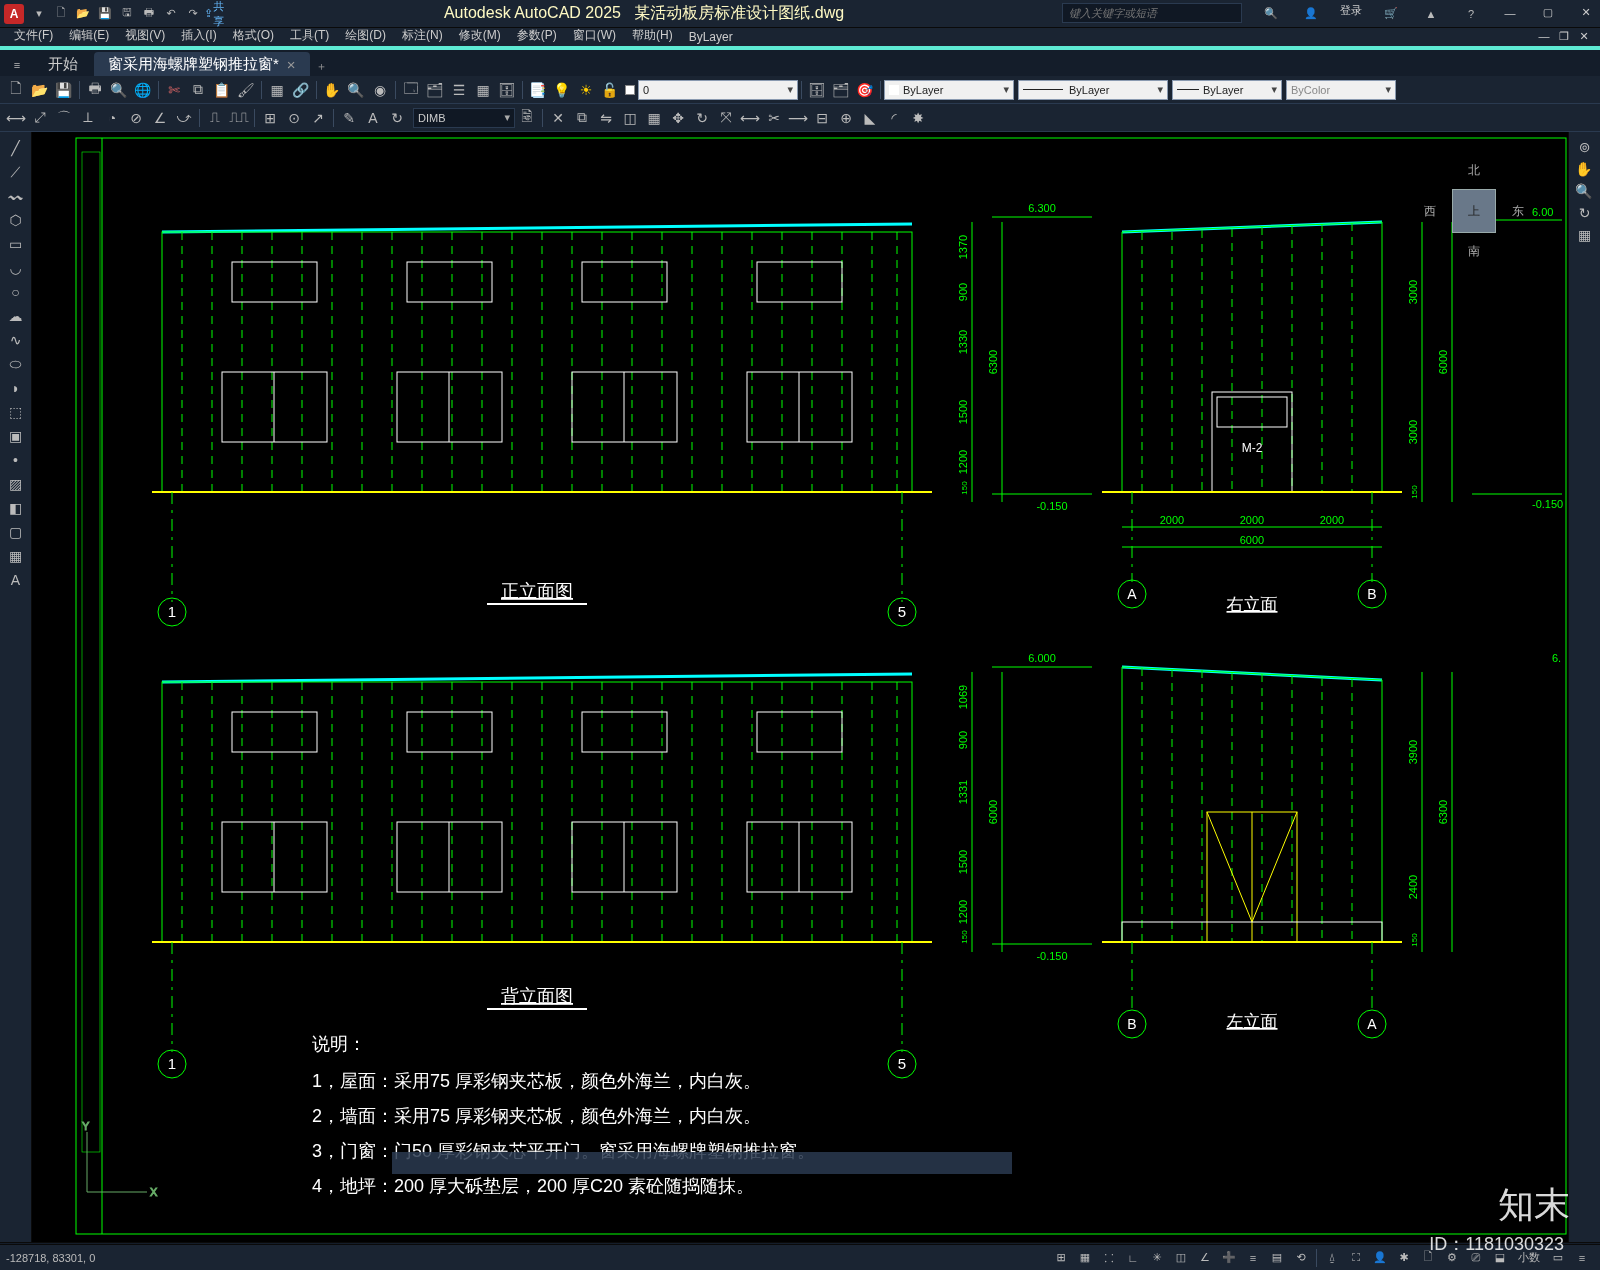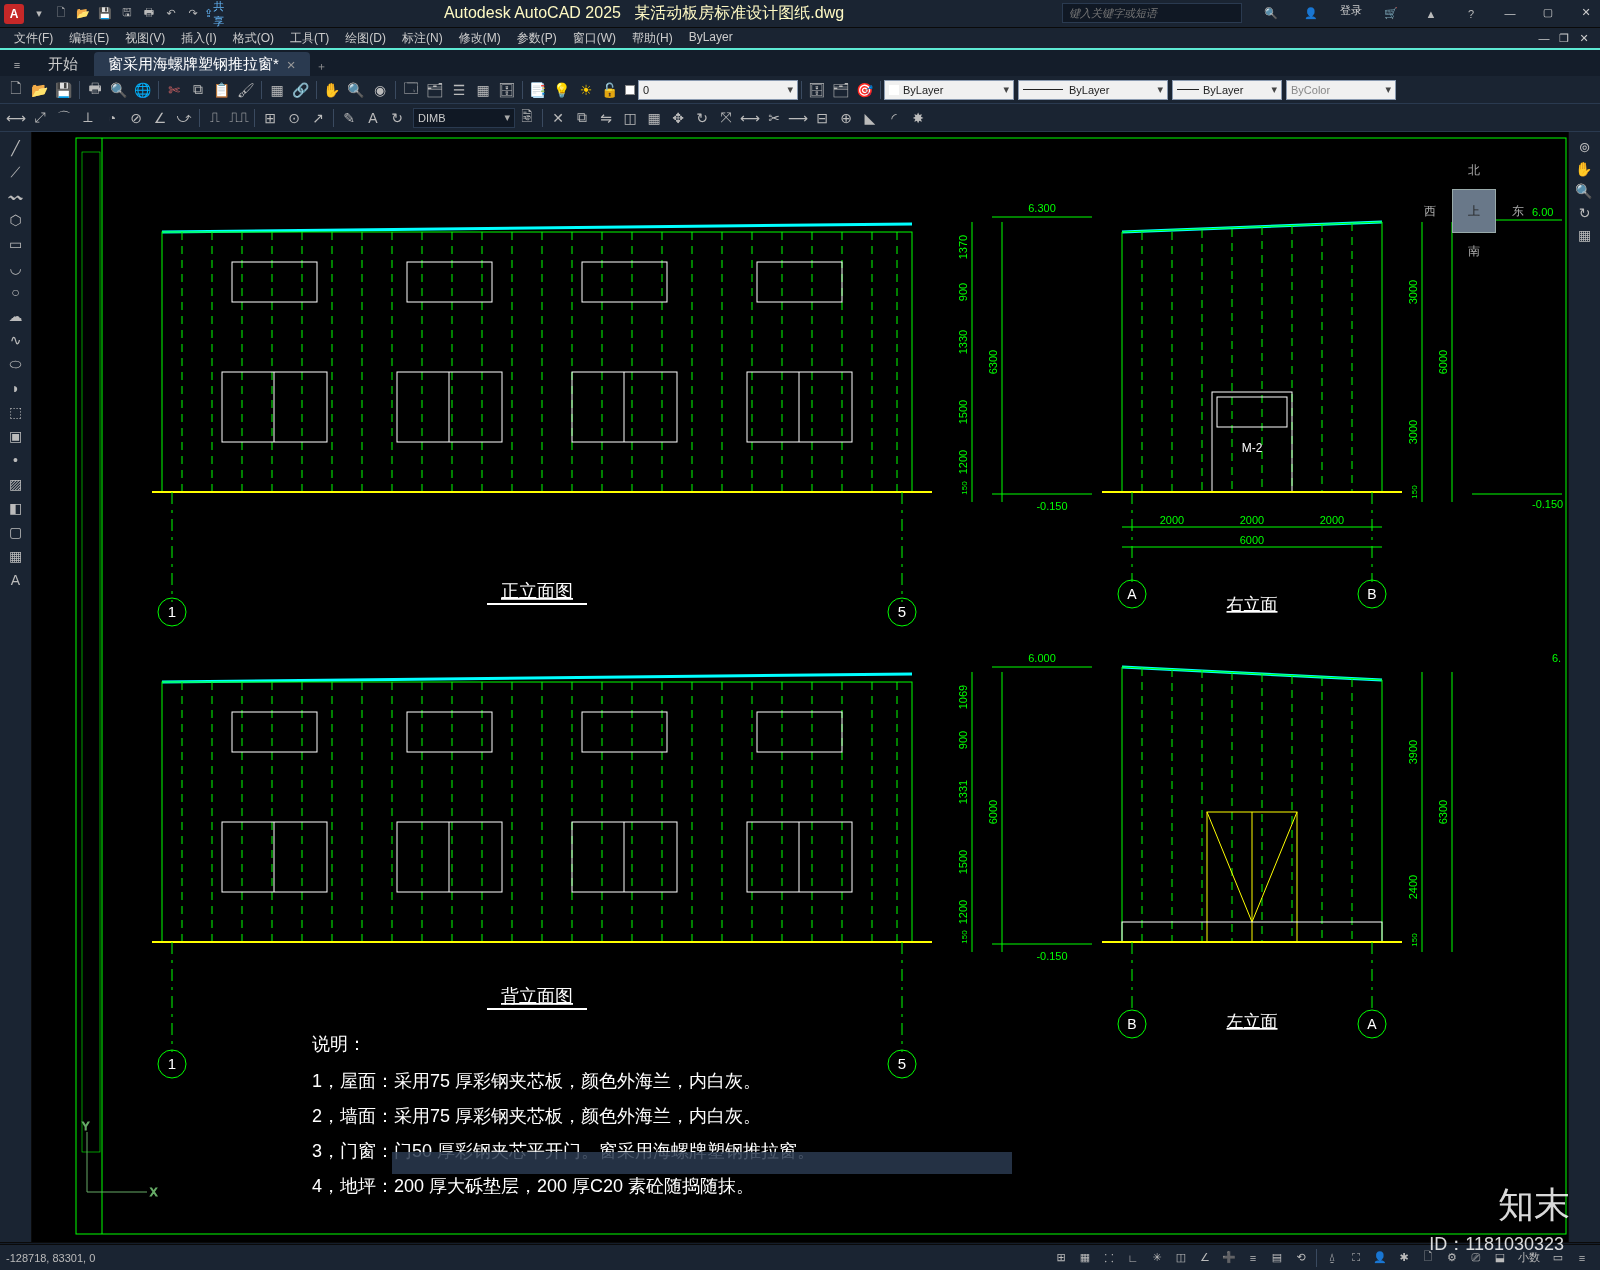--- a/index.html
+++ b/index.html
@@ -4,21 +4,21 @@
 <style>
 *{box-sizing:border-box;margin:0;padding:0;font-family:"Microsoft YaHei",Arial,sans-serif;user-select:none}
 body{width:1600px;height:1270px;background:#1e2b3c;color:#ccc;font-size:11px;overflow:hidden;position:relative}
 .titlebar{height:28px;background:#1a2432;display:flex;align-items:center;padding:0 4px;border-bottom:1px solid #0a0a0a}
 .app-icon{width:20px;height:20px;background:#c62828;border-radius:3px;display:flex;align-items:center;justify-content:center;color:#fff;font-weight:bold;font-size:12px;margin-right:4px}
 .titlebar .tb-btn{width:22px;height:22px;display:flex;align-items:center;justify-content:center;color:#bbb;cursor:pointer}
 .titlebar .center{flex:1;text-align:center;color:#fef9c3;font-size:16px}
 .titlebar .search{width:180px;height:20px;background:#101824;border:1px solid #2a3a50;color:#888;padding:0 6px;font-size:11px;font-style:italic}
 .titlebar .right-area{display:flex;align-items:flex-start;gap:18px}
 .winbtn{width:20px;height:20px;display:flex;align-items:center;justify-content:center;color:#ccc;cursor:pointer}
-.menubar{height:22px;background:#1a2432;display:flex;align-items:flex-start;padding:0 6px;border-bottom:2px solid #5eead4}
+.menubar{height:22px;background:#1a2432;display:flex;align-items:flex-end;padding:0 6px;border-bottom:4px solid #5eead4}
 .menu-item{padding:2px 8px;color:#ccc;cursor:pointer;font-size:12px}
 .tabbar{height:26px;background:#141d2a;display:flex;align-items:flex-end;padding:0 6px}
 .bigbtn{width:22px;height:22px;color:#bbb;display:flex;align-items:center;justify-content:center;margin-right:6px;cursor:pointer}
 .dtab{height:24px;padding:0 14px;display:flex;align-items:center;border-radius:4px 4px 0 0;margin-right:2px;cursor:pointer;font-size:15px;color:#ccc}
 .dtab.active{background:#2a3a50;color:#fff}
 .dtab .close{margin-left:8px;color:#999}
 .addtab{width:20px;height:20px;display:flex;align-items:center;justify-content:center;color:#999;cursor:pointer}
 .toolbar{height:28px;background:#1a2432;display:flex;align-items:center;padding:0 4px;border-bottom:1px solid #2a3a50}
 .tool{width:22px;height:22px;display:flex;align-items:center;justify-content:center;color:#bbb;cursor:pointer;margin:0 1px;font-size:14px}
 .sep{width:1px;height:18px;background:#3a4a60;margin:0 3px}

